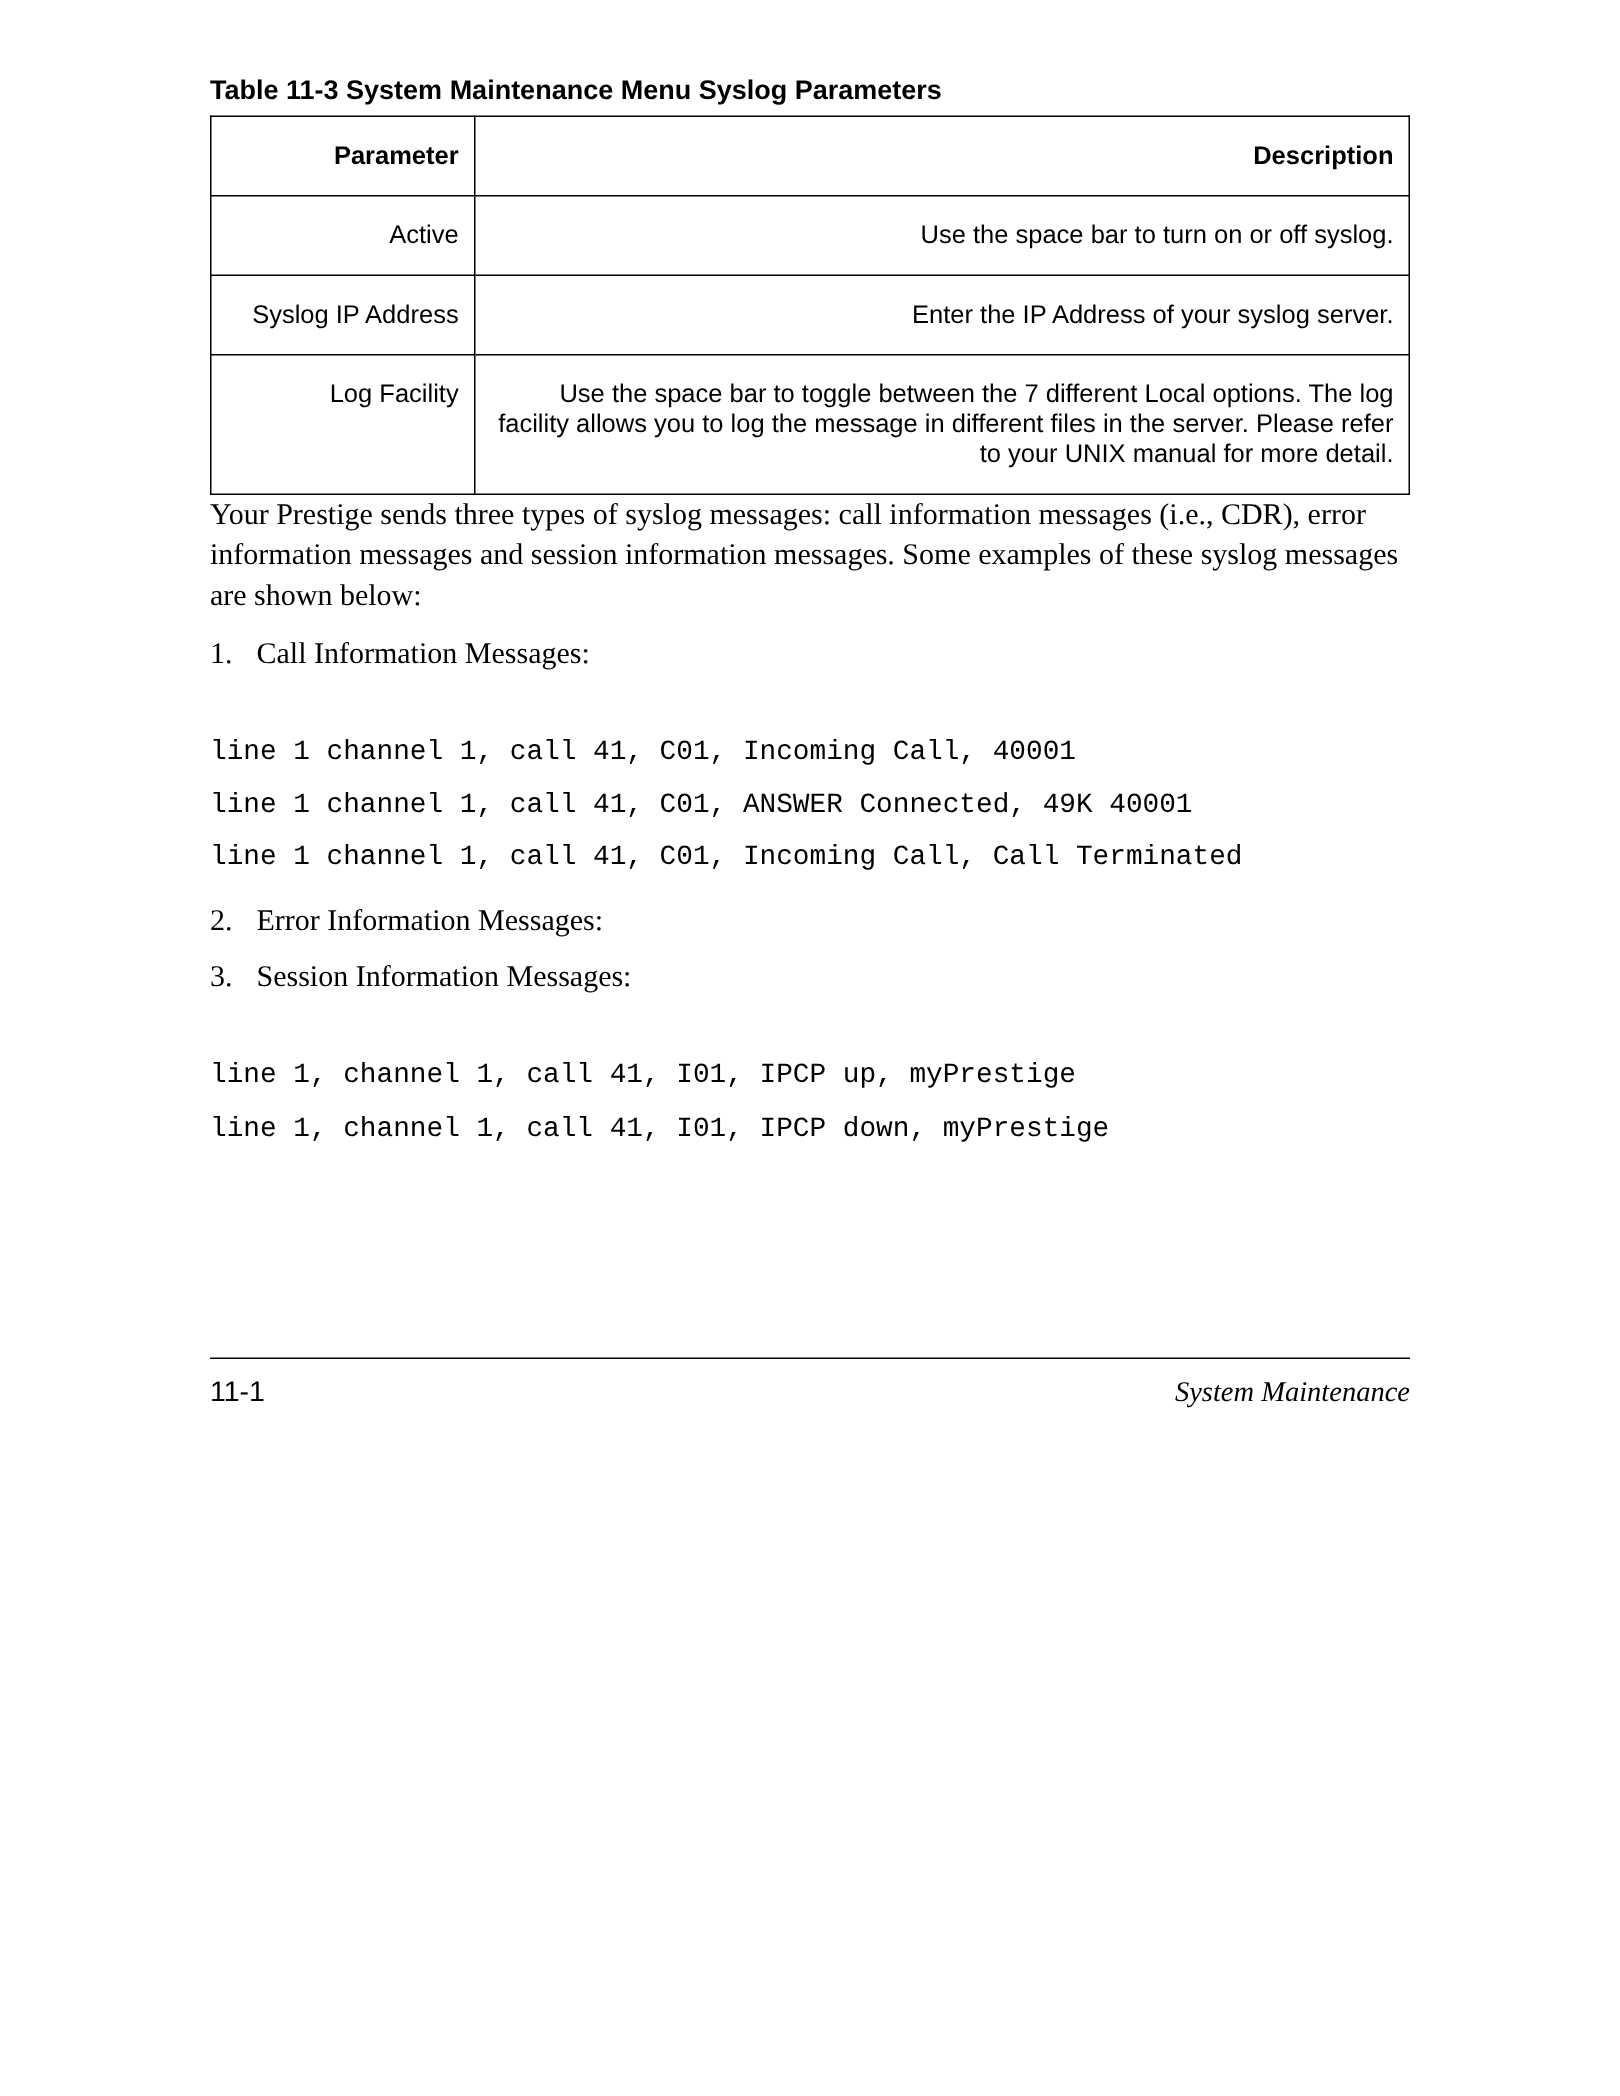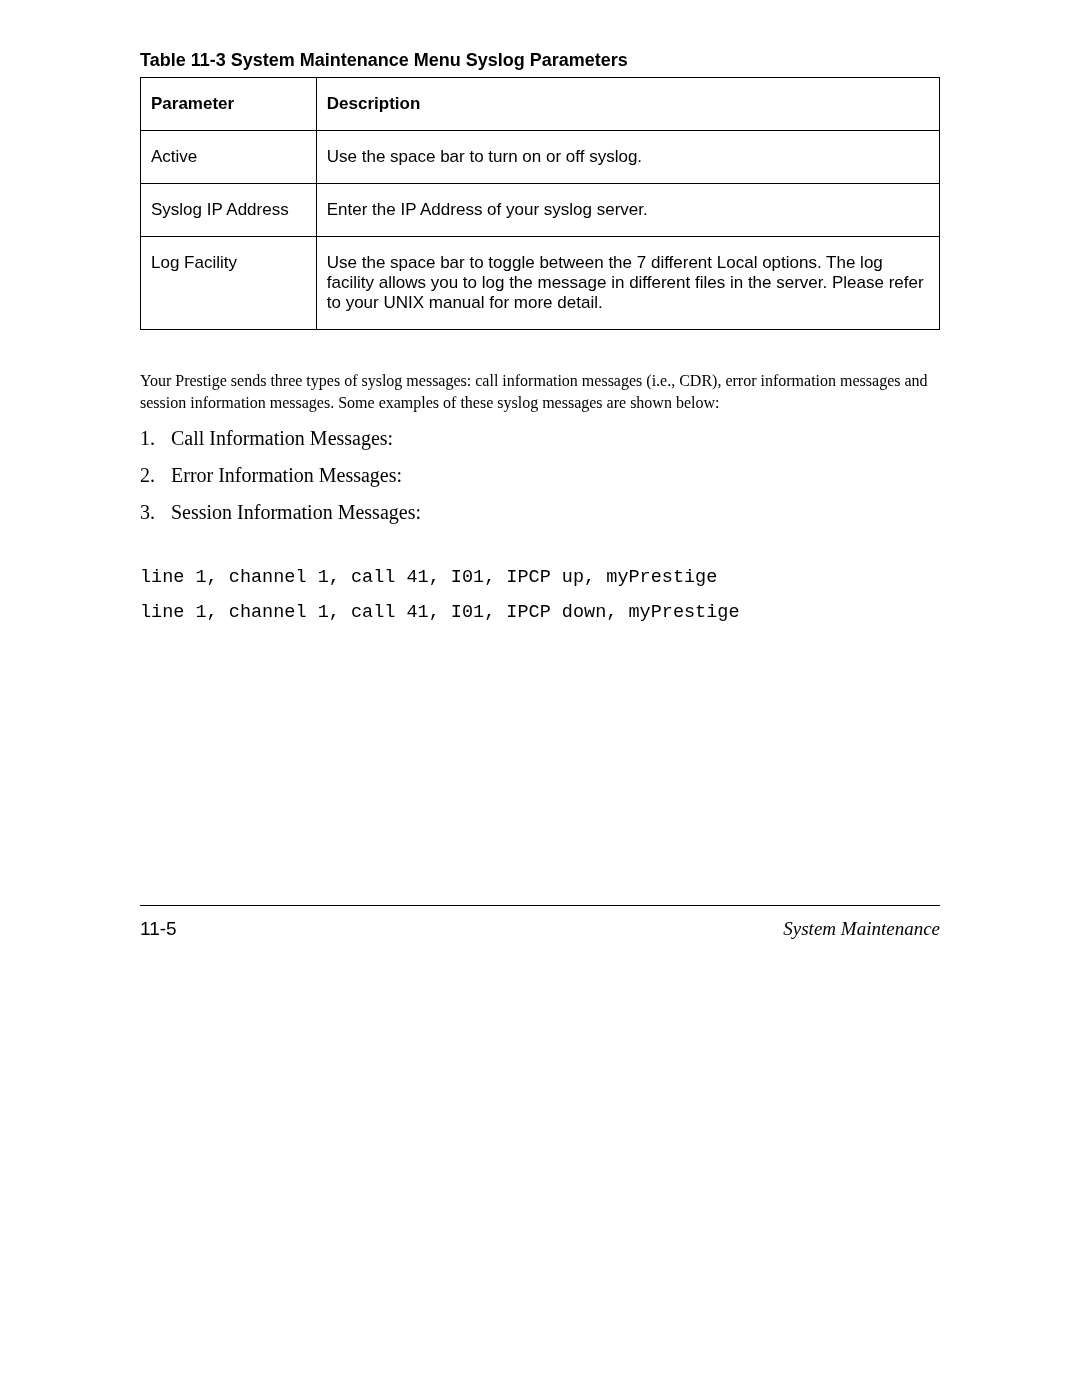--- a/index.html
+++ b/index.html
@@ -32,33 +32,32 @@
     margin-bottom: 6px;
   }
   table.syslog {
     border-collapse: collapse;
     width: 100%;
     font-family: Arial, Helvetica, sans-serif;
     font-size: 17px;
   }
   table.syslog th, table.syslog td {
     border: 1.2px solid #000;
-    text-align: left;
+    text-align: right;
     vertical-align: top;
     padding: 16px 10px;
   }
   table.syslog th {
     font-weight: bold;
   }
   .col-param { width: 22%; }
   .col-desc { width: 78%; }
   .body-para {
     font-family: "Times New Roman", Times, serif;
-    font-size: 16px;
-    margin-top: 40px;
+    font-size: 20px;
     line-height: 1.35;
   }
   .numbered-item {
     font-family: "Times New Roman", Times, serif;
     font-size: 20px;
     margin-top: 14px;
   }
   .numbered-item .num {
     display: inline-block;
     width: 26px;
@@ -125,32 +124,35 @@
       </tr>
     </tbody>
   </table>
 
   <div class="body-para">Your Prestige sends three types of syslog messages: call information messages (i.e., CDR), error information messages and session information messages. Some examples of these syslog messages are shown below:</div>
 
   <div class="numbered-item">
     <span class="num">1.</span>
     <span>Call Information Messages:</span>
   </div>
+  <div class="code-block">line 1 channel 1, call 41, C01, Incoming Call, 40001
+line 1 channel 1, call 41, C01, ANSWER Connected, 49K 40001
+line 1 channel 1, call 41, C01, Incoming Call, Call Terminated</div>
 
   <div class="numbered-item">
     <span class="num">2.</span>
     <span>Error Information Messages:</span>
   </div>
 
   <div class="numbered-item">
     <span class="num">3.</span>
     <span>Session Information Messages:</span>
   </div>
   <div class="code-block">line 1, channel 1, call 41, I01, IPCP up, myPrestige
 line 1, channel 1, call 41, I01, IPCP down, myPrestige</div>
 
   <div class="footer-rule2"></div>
   <div class="footer-row">
-    <span class="footer-left">11-5</span>
+    <span class="footer-left">11-1</span>
     <span class="footer-right">System Maintenance</span>
   </div>
 
 </div>
 
 </body></html>

